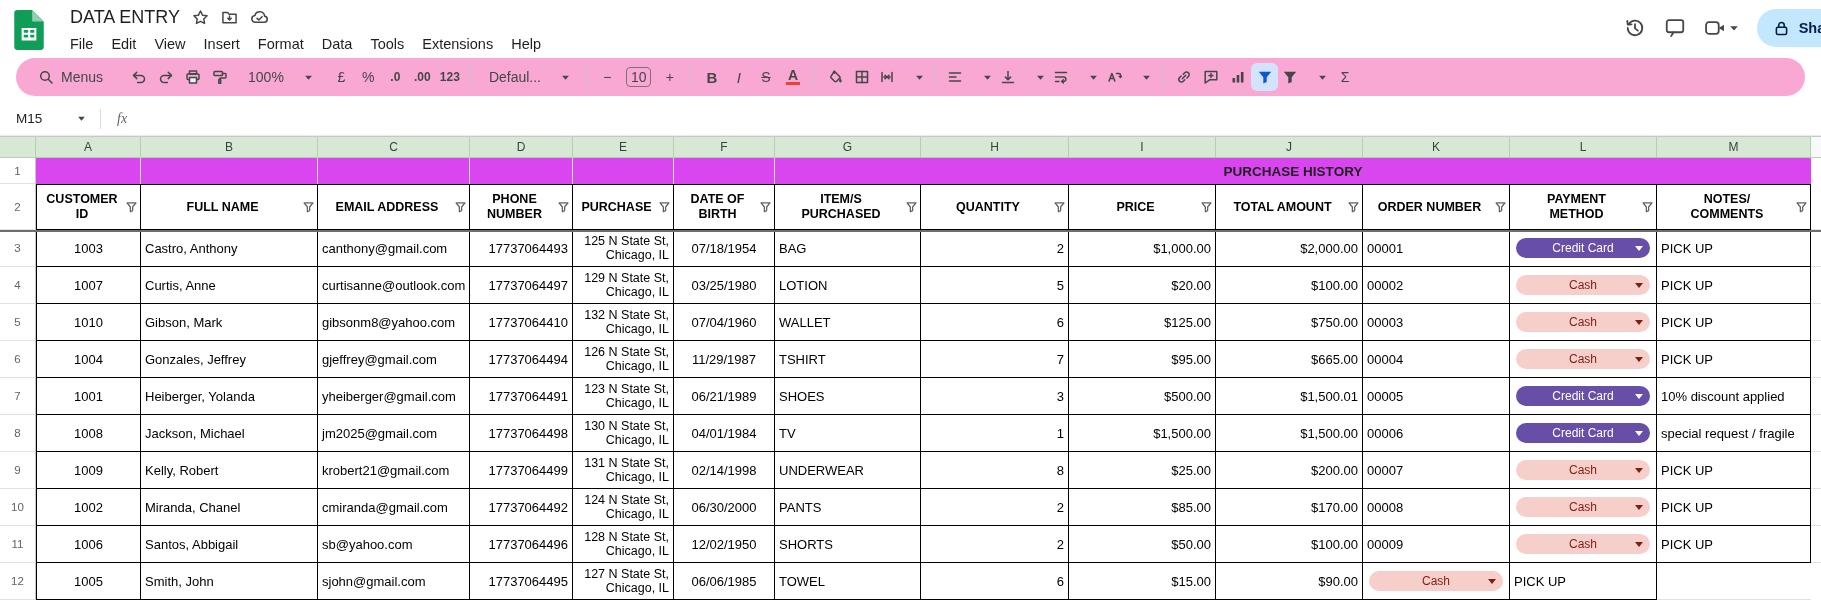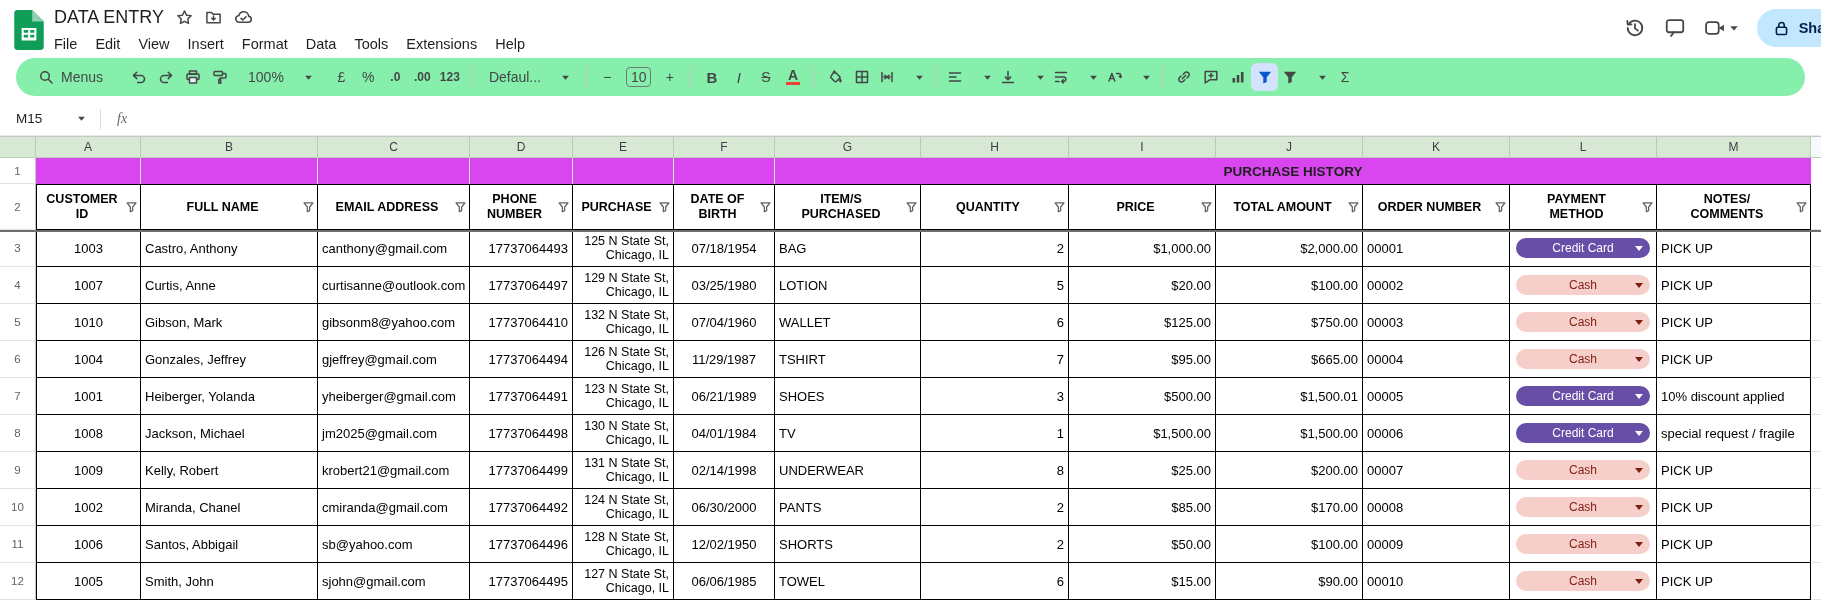--- a/index.html
+++ b/index.html
@@ -1,33 +1,33 @@
 <!DOCTYPE html>
 <html style="--c-logo: #0f9d58; --c-headerband: #d7e8d5; --c-sharebg: #c2e7ff; --c-sharetext: #041e49; --c-activebg: #d3e3fd; --c-activefg: #0b57d0;"><head>
 <meta charset="utf-8">
 <style>
   *{box-sizing:border-box;margin:0;padding:0}
   html,body{width:1821px;height:601px;overflow:hidden;background:#fff;
     font-family:"Liberation Sans","DejaVu Sans",sans-serif;color:#1f1f1f;}
   
   .topbar{height:58px;display:flex;align-items:flex-start;padding:4px 8px 0 14px;position:relative}
   .logo{width:30px;height:40px;margin-top:6px;flex:0 0 auto;cursor:pointer}
-  .title-block{margin-left:10px}
+  .title-block{margin-left:26px}
   .title-row{display:flex;align-items:center;gap:12px;height:26px}
   .doc-title{font-size:18px;color:#1f1f1f}
   .tb-ico{color:#444746;display:flex;align-items:center;cursor:pointer}
   .menu-bar{display:flex;height:28px;align-items:center;margin-left:-9px}
   .menu-item{font-size:14.5px;padding:0 9px;height:24px;line-height:24px;border-radius:4px;color:#1f1f1f;cursor:pointer}
   .top-right{margin-left:auto;display:flex;align-items:center;gap:18px;height:48px;color:#444746}
   .camera-group{display:flex;align-items:center;gap:3px;cursor:pointer}
   .share-btn{display:flex;align-items:center;gap:9px;background:var(--c-sharebg);color:var(--c-sharetext);
     height:38px;border-radius:19px;padding:0 26px 0 16px;font-size:14.5px;font-weight:600;margin-right:-52px;cursor:pointer}
   
   .toolbar-wrap{height:44px;padding:0 16px 6px}
-  .toolbar{background:#86efac;border-radius:19px;height:38px;display:flex;align-items:center;padding:0 10px;color:#444746}
+  .toolbar{background:#f9a8d4;border-radius:19px;height:38px;display:flex;align-items:center;padding:0 10px;color:#444746}
   .tbtn{display:flex;align-items:center;justify-content:center;min-width:27px;height:28px;padding:0 4px;
     border-radius:6px;gap:20px;font-size:14px;cursor:pointer;flex:0 0 auto}
   .tbtn .tlabel{font-size:14px;line-height:1}
   .menus{gap:7px;padding:0 12px;margin-right:10px;font-size:14.5px}
   .zoom{padding:0 7px;margin:0 8px}
   .small .tlabel{font-size:12px;font-weight:700}
   .font{width:92px;justify-content:space-between;margin:0 4px;padding:0 6px}
   .sizebox{border:1px solid #747775;border-radius:4px;min-width:24px;height:20px;margin:0 5px;font-size:13px}
   .bold .tlabel{font-weight:700;font-size:15px}
   .italic .tlabel{font-style:italic;font-size:15px}
@@ -787,21 +787,20 @@
         <div class="tcell c-right">17737064495</div>
         <div class="tcell addr">
           <div>127 N State St,</div>
           <div>Chicago, IL</div>
         </div>
         <div class="tcell c-center">06/06/1985</div>
         <div class="tcell">TOWEL</div>
         <div class="tcell c-right">6</div>
         <div class="tcell c-right">$15.00</div>
         <div class="tcell c-right">$90.00</div>
-        <div class="tcell">00010</div>
         <div class="tcell c-pill">
           <div class="pill" style="background: rgb(247, 207, 202); color: rgb(127, 29, 18);">
             <span>Cash</span>
             <span class="pillcaret"></span>
           </div>
         </div>
         <div class="tcell">PICK UP</div>
         <div class="cell sliver-cell"></div>
       </div>
     </div>

